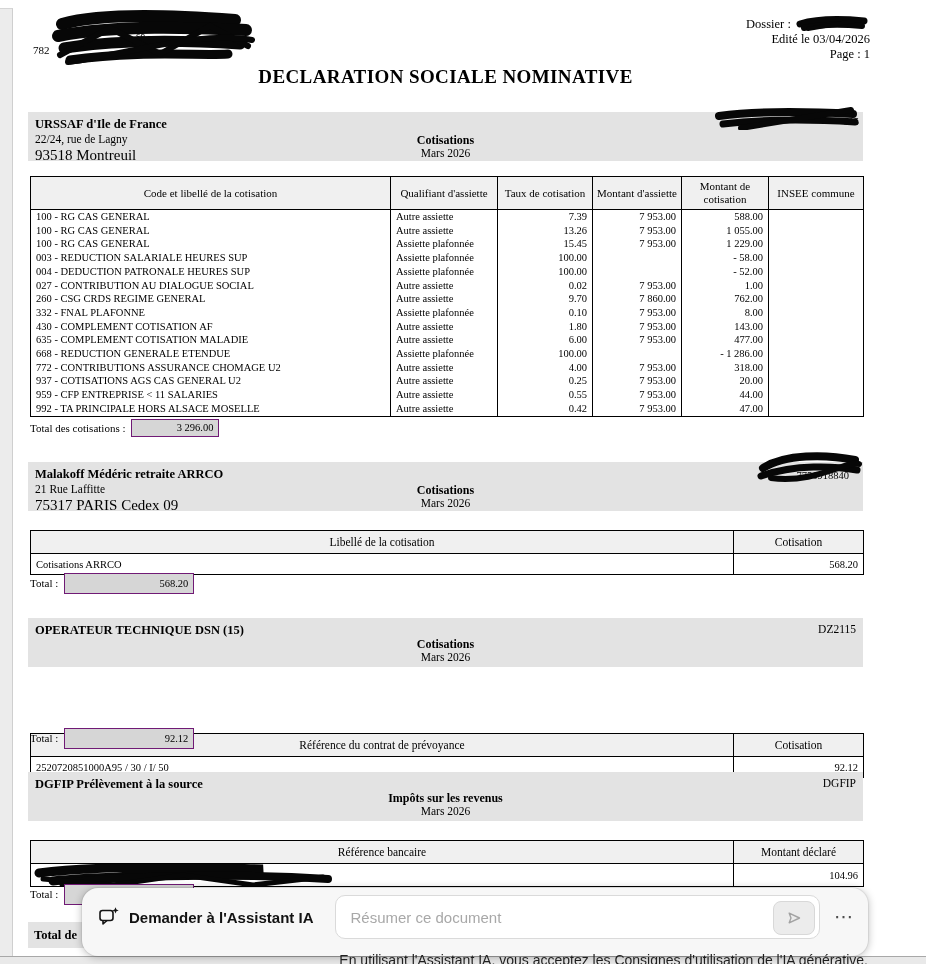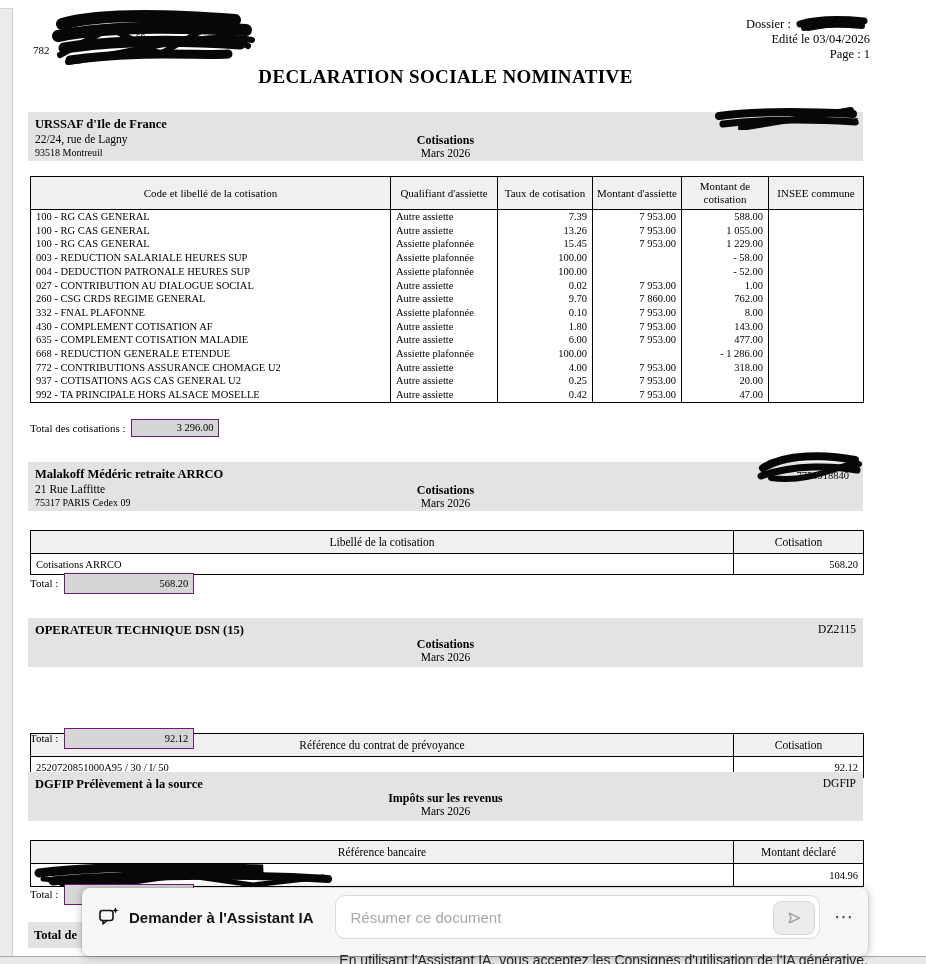--- a/index.html
+++ b/index.html
@@ -14,21 +14,21 @@
   .frag{position:absolute;font-size:11px;z-index:1;white-space:nowrap;}
   .scribble{position:absolute;z-index:2;}
   .header-right{position:absolute;right:56px;top:16px;text-align:right;font-size:12.5px;line-height:15px;}
   .doc-title{position:absolute;left:28px;top:66px;width:835px;text-align:center;
        font-size:19px;font-weight:bold;letter-spacing:.4px;}
 
   
   .band{position:absolute;left:28px;width:835px;height:49px;background:#e3e3e3;box-sizing:border-box;}
   .band-name{position:absolute;left:7px;top:5px;font-size:12.5px;font-weight:bold;white-space:nowrap;}
   .band-addr1{position:absolute;left:7px;top:21px;font-size:11.5px;}
-  .band-addr2{position:absolute;left:7px;top:35px;font-size:10px;}
+  .band-addr2{position:absolute;left:7px;top:35px;font-size:15px;}
   .band-center{position:absolute;left:0;top:22px;width:100%;text-align:center;line-height:13px;}
   .band-center .bc1{font-size:12px;font-weight:bold;}
   .band-center .bc2{font-size:11.5px;}
   .band-right{position:absolute;right:7px;top:5px;font-size:11.5px;}
 
   
   table{border-collapse:collapse;table-layout:fixed;position:absolute;left:30px;width:833px;
         border:1px solid #000;}
   th{border:1px solid #000;background:#f0f0f0;font-weight:normal;font-size:11px;
      padding:2px 4px;line-height:13px;text-align:center;vertical-align:middle;}
@@ -45,21 +45,21 @@
         left:30px;width:833px;font-size:11px;}
   .trow .tlabel{line-height:18px;margin-right:6px;}
   .trow .tcell{background:#d6d6d6;border:1px solid #701a75;box-sizing:border-box;
         text-align:right;padding:0 5px;font-size:10.5px;}
 
   .final-band{position:absolute;left:28px;top:922px;width:380px;height:26px;background:#e3e3e3;
         font-size:12.5px;font-weight:bold;line-height:26px;padding-left:6px;box-sizing:border-box;}
 
   
   .assistant{position:absolute;left:82px;top:888px;width:786px;height:68px;background:#f7f7f7;
-        border-radius:8px;box-shadow:0 1px 8px rgba(0,0,0,.28),0 0 0 1px rgba(0,0,0,.05);
+        border-radius:16px;box-shadow:0 1px 8px rgba(0,0,0,.28),0 0 0 1px rgba(0,0,0,.05);
         z-index:10;font-family:"Liberation Sans",sans-serif;box-sizing:border-box;}
   .ai-row{display:flex;align-items:center;padding:5px 14px 0 16px;height:48px;}
   .ai-icon{width:22px;height:22px;margin-right:9px;flex:0 0 auto;}
   .ai-label{font-size:15px;font-weight:bold;color:#121212;white-space:nowrap;}
   .ai-input-wrap{flex:1;margin:0 14px 0 22px;position:relative;height:44px;}
   .ai-input{width:100%;height:44px;border:1px solid #dadada;border-radius:10px;
         padding:0 54px 0 14px;font-size:15px;color:#333;background:#fff;box-sizing:border-box;
         font-family:"Liberation Sans",sans-serif;outline:none;}
   .ai-input::placeholder{color:#a8a8a8;}
   .send-btn{position:absolute;right:5px;top:6px;width:40px;height:32px;background:#ececec;
@@ -237,20 +237,28 @@
         <td class="c-r">7 953.00</td>
         <td class="c-r">318.00</td>
         <td class="c-c"></td>
       </tr>
       <tr>
         <td>937 - COTISATIONS AGS CAS GENERAL U2</td>
         <td>Autre assiette</td>
         <td class="c-r">0.25</td>
         <td class="c-r">7 953.00</td>
         <td class="c-r">20.00</td>
+        <td class="c-c"></td>
+      </tr>
+      <tr>
+        <td>959 - CFP ENTREPRISE &lt; 11 SALARIES</td>
+        <td>Autre assiette</td>
+        <td class="c-r">0.55</td>
+        <td class="c-r">7 953.00</td>
+        <td class="c-r">44.00</td>
         <td class="c-c"></td>
       </tr>
       <tr>
         <td>992 - TA PRINCIPALE HORS ALSACE MOSELLE</td>
         <td>Autre assiette</td>
         <td class="c-r">0.42</td>
         <td class="c-r">7 953.00</td>
         <td class="c-r">47.00</td>
         <td class="c-c"></td>
       </tr>

